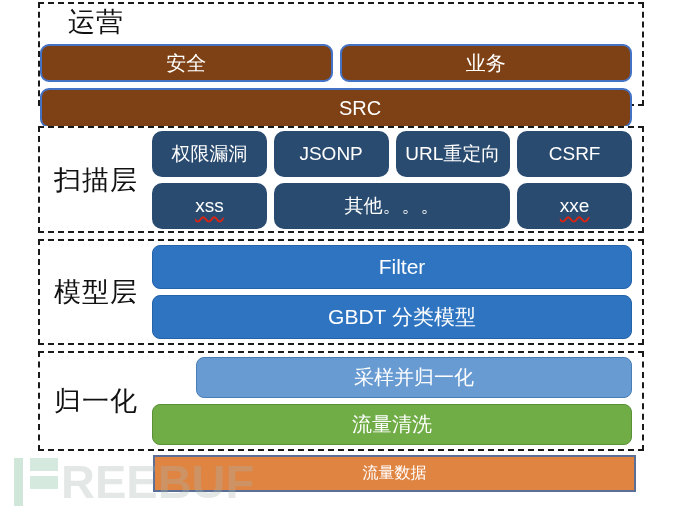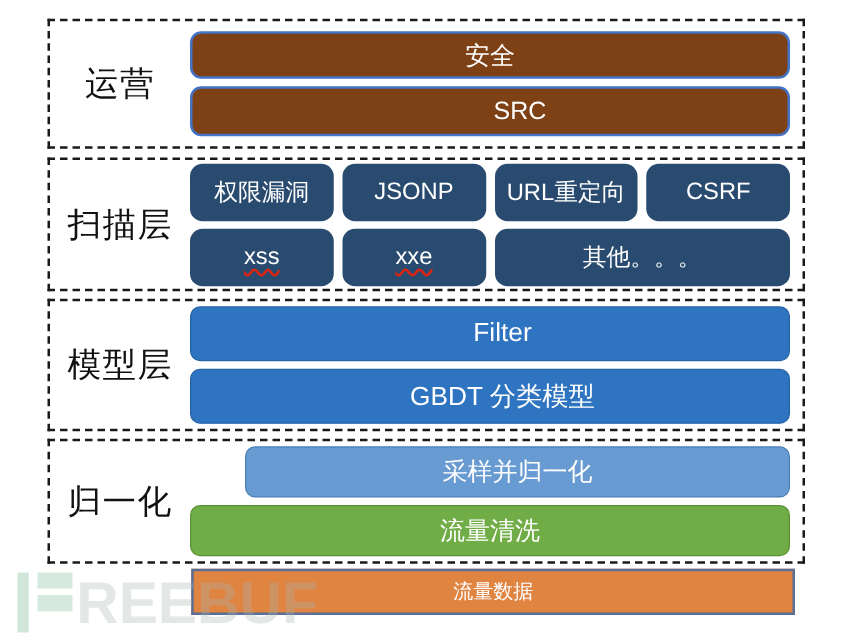--- a/index.html
+++ b/index.html
@@ -5,21 +5,21 @@
   html,body{margin:0;padding:0;background:#fff;}
   .page{
     position:relative;width:690px;height:514px;background:#fff;overflow:hidden;
     font-family:"Liberation Sans","DejaVu Sans",sans-serif;
   }
   .section{
     position:absolute;left:38px;width:606px;box-sizing:border-box;
     border:2px dashed var(--dash_border,#1a1a1a);
     display:flex;align-items:stretch;background:#fff;
   }
-  .s1{top:15px;height:104px;}
+  .s1{top:2px;height:104px;flex-direction:column;}
   .s2{top:126px;height:107px;}
   .s3{top:239px;height:106px;}
   .s4{top:351px;height:100px;}
   .sec-label{
     width:112px;display:flex;align-items:center;justify-content:center;
     font-size:27px;color:var(--label_black,#111);letter-spacing:1px;
   }
   .content{
     flex:1;display:flex;flex-direction:column;justify-content:center;
     gap:6px;padding:4px 10px 4px 0;box-sizing:border-box;
@@ -65,42 +65,43 @@
 </head>
 <body>
 
 <div class="page">
 
   <div class="section s1">
     <div class="sec-label">运营</div>
     <div class="content">
       <div class="row">
         <div class="box brown">安全</div>
+        <div class="box brown">业务</div>
       </div>
       <div class="box brown tall">SRC</div>
     </div>
   </div>
 
   <div class="section s2">
     <div class="sec-label">扫描层</div>
     <div class="content">
       <div class="row">
         <div class="box navy">权限漏洞</div>
         <div class="box navy">JSONP</div>
         <div class="box navy">URL重定向</div>
         <div class="box navy">CSRF</div>
       </div>
       <div class="row">
         <div class="box navy">
             <span class="misspelled">xss</span>
           </div>
+        <div class="box navy wide2">其他。。。</div>
         <div class="box navy">
             <span class="misspelled">xxe</span>
           </div>
-        <div class="box navy wide2">其他。。。</div>
       </div>
     </div>
   </div>
 
   <div class="section s3">
     <div class="sec-label">模型层</div>
     <div class="content">
       <div class="box blue">Filter</div>
       <div class="box blue">GBDT 分类模型</div>
     </div>

